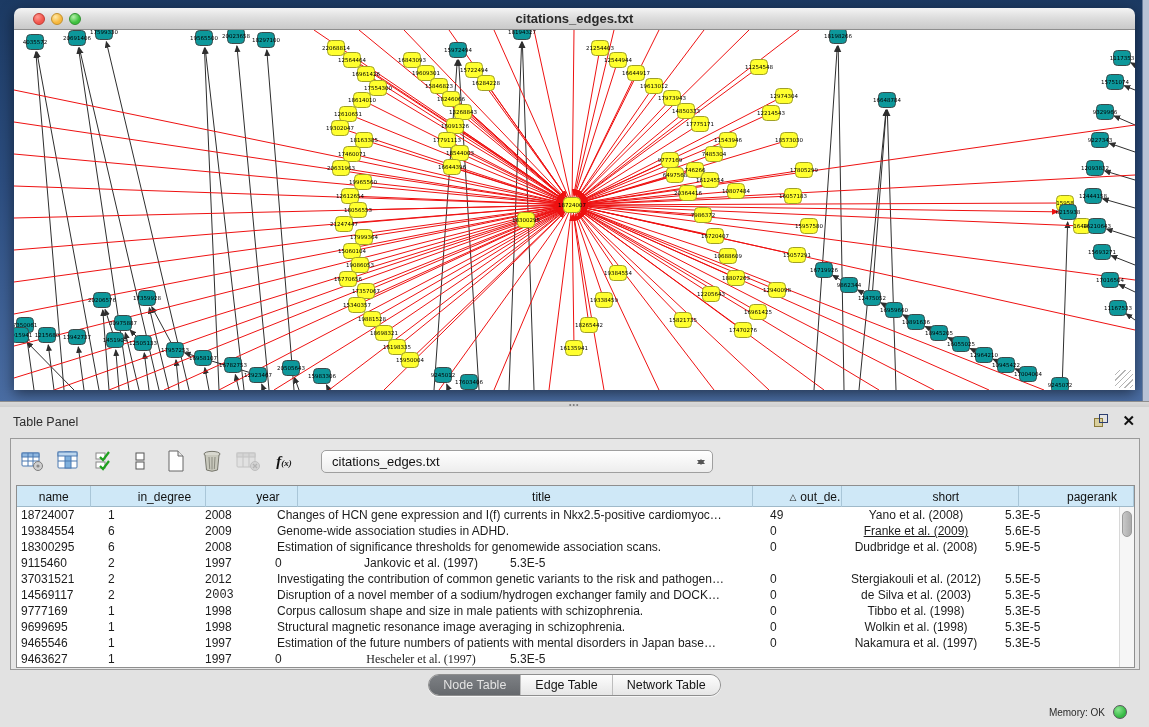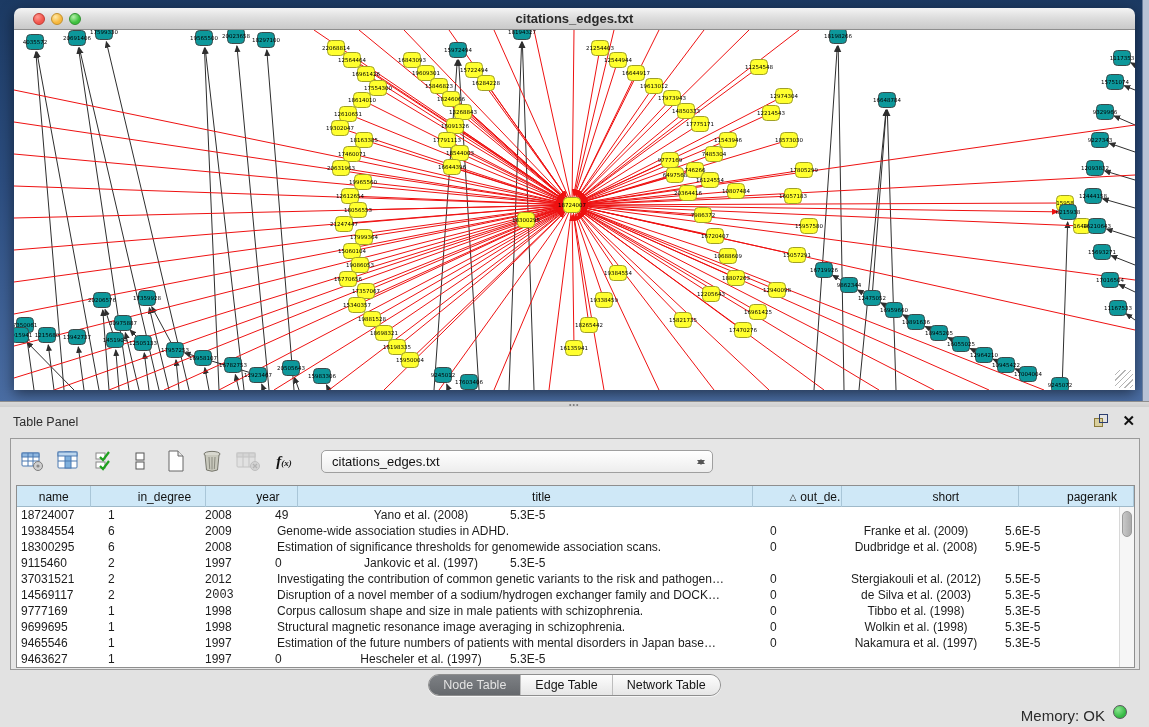--- a/index.html
+++ b/index.html
@@ -76,21 +76,21 @@
   #tabs { position:absolute; left:0; right:0; top:267px; display:flex; justify-content:center; }
   #tabs-inner { display:flex; border:1px solid #8e8e8e; border-radius:11px; overflow:hidden;
                 box-shadow:0 1px 0 rgba(255,255,255,.7); }
   .tab { height:20px; line-height:20px; padding:0 14px; font-size:12.5px; color:#161616;
          background:linear-gradient(180deg,#fdfdfd,#e6e6e6); border-right:1px solid #bdbdbd; cursor:pointer; }
   .tab:last-child { border-right:none; }
   .tab.selected { background:linear-gradient(180deg,#7d8084,#66696d); color:#e3e3e3; }
 
   
   #statusbar { position:absolute; left:0; right:0; top:293px; height:27px; }
-  #memory-label { position:absolute; right:44px; top:7px; font-size:15px; color:#2b2b2b; }
+  #memory-label { position:absolute; right:44px; top:7px; font-size:10px; color:#2b2b2b; }
   #memory-dot { position:absolute; right:22px; top:5px; width:14px; height:14px; border-radius:50%;
                 background:radial-gradient(circle at 35% 30%,#8ae78f,#35b944 65%); border:1px solid #56565a; }
 
   svg text { pointer-events:none; }
 </style>
 </head>
 <body>
 
 <div id="stage">
 
@@ -900,31 +900,32 @@
             </div>
             <div class="hcell" style="width: 97px;">
               <span>pagerank</span>
             </div>
           </div>
         <div id="grid-rows">
             <div class="grow">
               <div class="gcell" style="width: 87px;">18724007</div>
               <div class="gcell" style="width: 97px;">1</div>
               <div class="gcell" style="width: 70px;">2008</div>
+              <div class="gcell" style="width: 495px; padding-left: 6px;">Changes of HCN gene expression and I(f) currents in Nkx2.5-positive cardiomyoc…</div>
               <div class="gcell" style="width: 65px;">49</div>
               <div class="gcell center" style="width: 170px;">Yano et al. (2008)</div>
               <div class="gcell" style="width: 97px;">5.3E-5</div>
             </div>
             <div class="grow">
               <div class="gcell" style="width: 87px;">19384554</div>
               <div class="gcell" style="width: 97px;">6</div>
               <div class="gcell" style="width: 70px;">2009</div>
               <div class="gcell" style="width: 495px; padding-left: 6px;">Genome-wide association studies in ADHD.</div>
               <div class="gcell" style="width: 65px;">0</div>
-              <div class="gcell center" style="width: 170px;">Franke et al. (2009)</div>
+              <div class="gcell center" style="width: 170px; text-decoration: underline;">Franke et al. (2009)</div>
               <div class="gcell" style="width: 97px;">5.6E-5</div>
             </div>
             <div class="grow">
               <div class="gcell" style="width: 87px;">18300295</div>
               <div class="gcell" style="width: 97px;">6</div>
               <div class="gcell" style="width: 70px;">2008</div>
               <div class="gcell" style="width: 495px; padding-left: 6px;">Estimation of significance thresholds for genomewide association scans.</div>
               <div class="gcell" style="width: 65px;">0</div>
               <div class="gcell center" style="width: 170px;">Dudbridge et al. (2008)</div>
               <div class="gcell" style="width: 97px;">5.9E-5</div>
@@ -980,21 +981,21 @@
               <div class="gcell" style="width: 495px; padding-left: 6px;">Estimation of the future numbers of patients with mental disorders in Japan base…</div>
               <div class="gcell" style="width: 65px;">0</div>
               <div class="gcell center" style="width: 170px;">Nakamura et al. (1997)</div>
               <div class="gcell" style="width: 97px;">5.3E-5</div>
             </div>
             <div class="grow">
               <div class="gcell" style="width: 87px;">9463627</div>
               <div class="gcell" style="width: 97px;">1</div>
               <div class="gcell" style="width: 70px;">1997</div>
               <div class="gcell" style="width: 65px;">0</div>
-              <div class="gcell center" style="width: 170px;">Hescheler et al. (1997)</div>
+              <div class="gcell center" style="width: 170px; font-family: Liberation Serif, serif;">Hescheler et al. (1997)</div>
               <div class="gcell" style="width: 97px;">5.3E-5</div>
             </div>
           </div>
         <div id="vscroll">
           <div id="vthumb"></div>
         </div>
       </div>
     </div>
 
     <div id="tabs">

